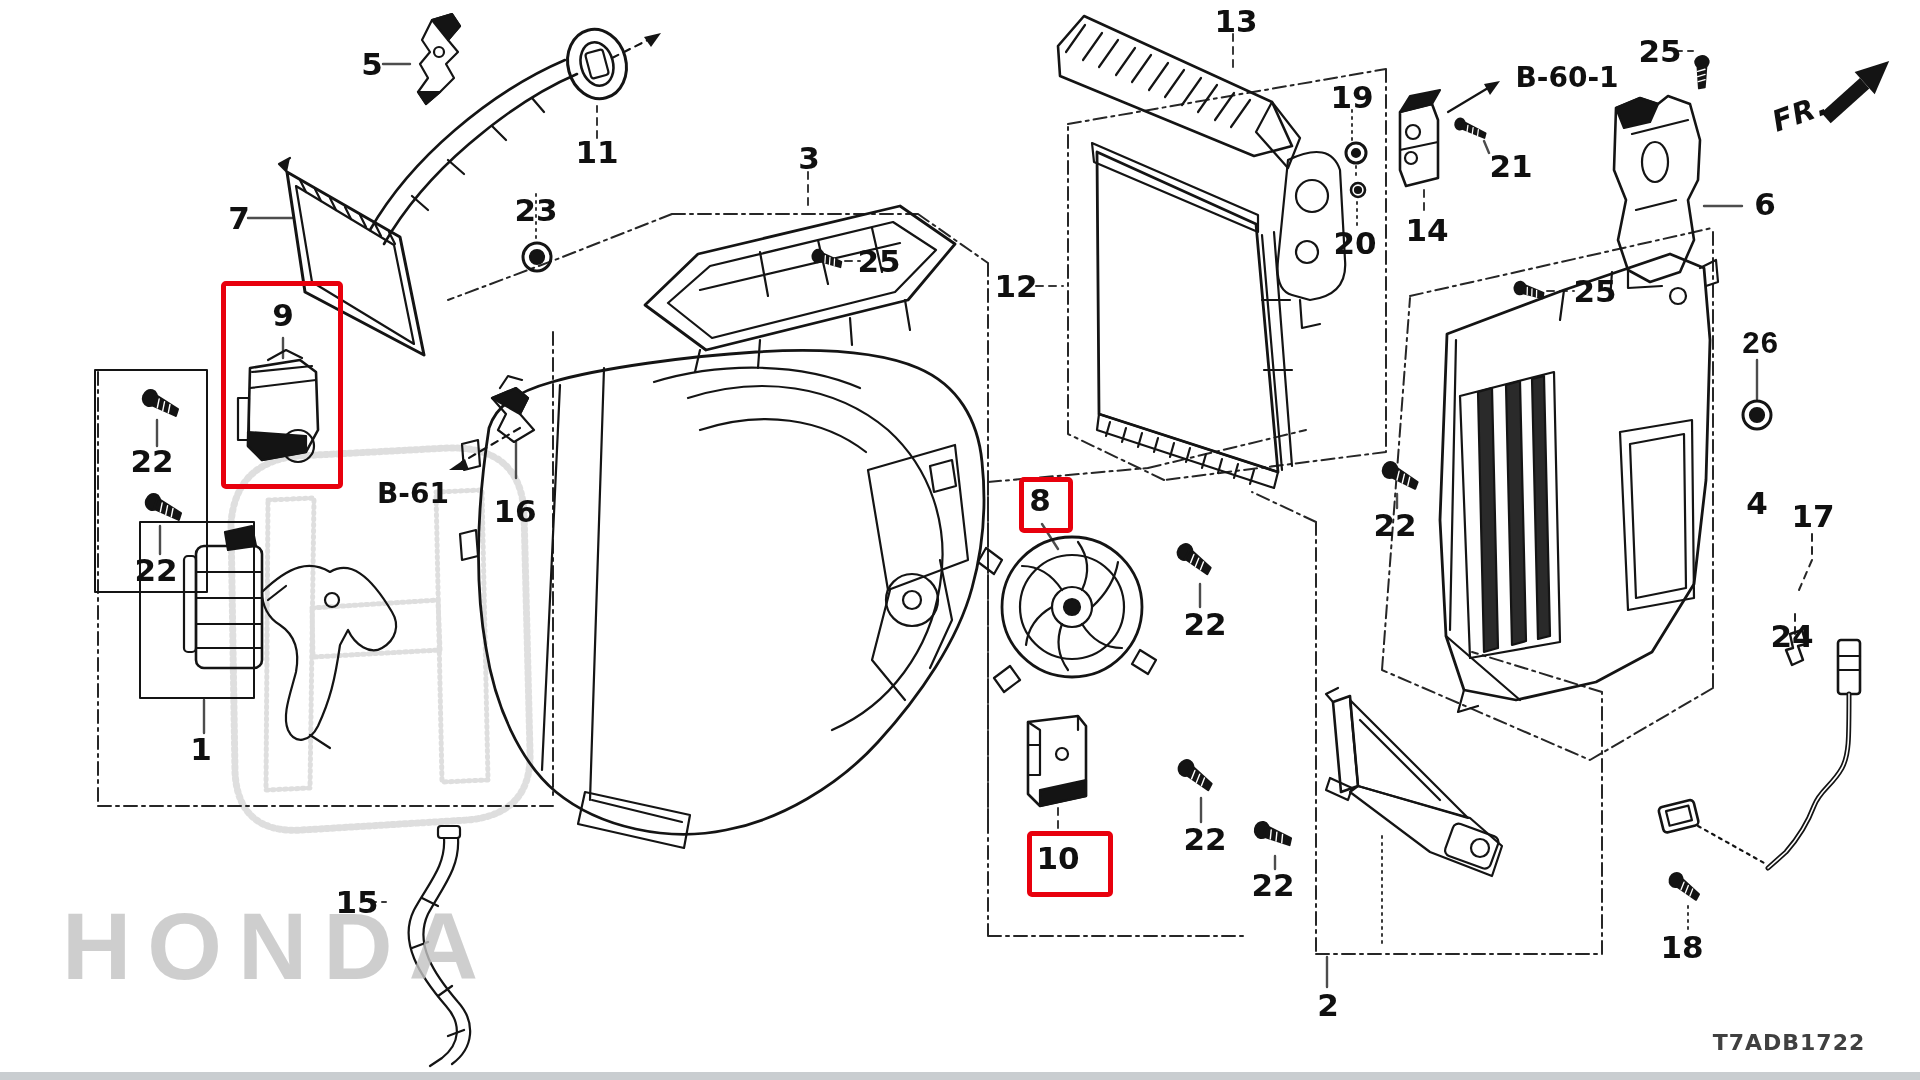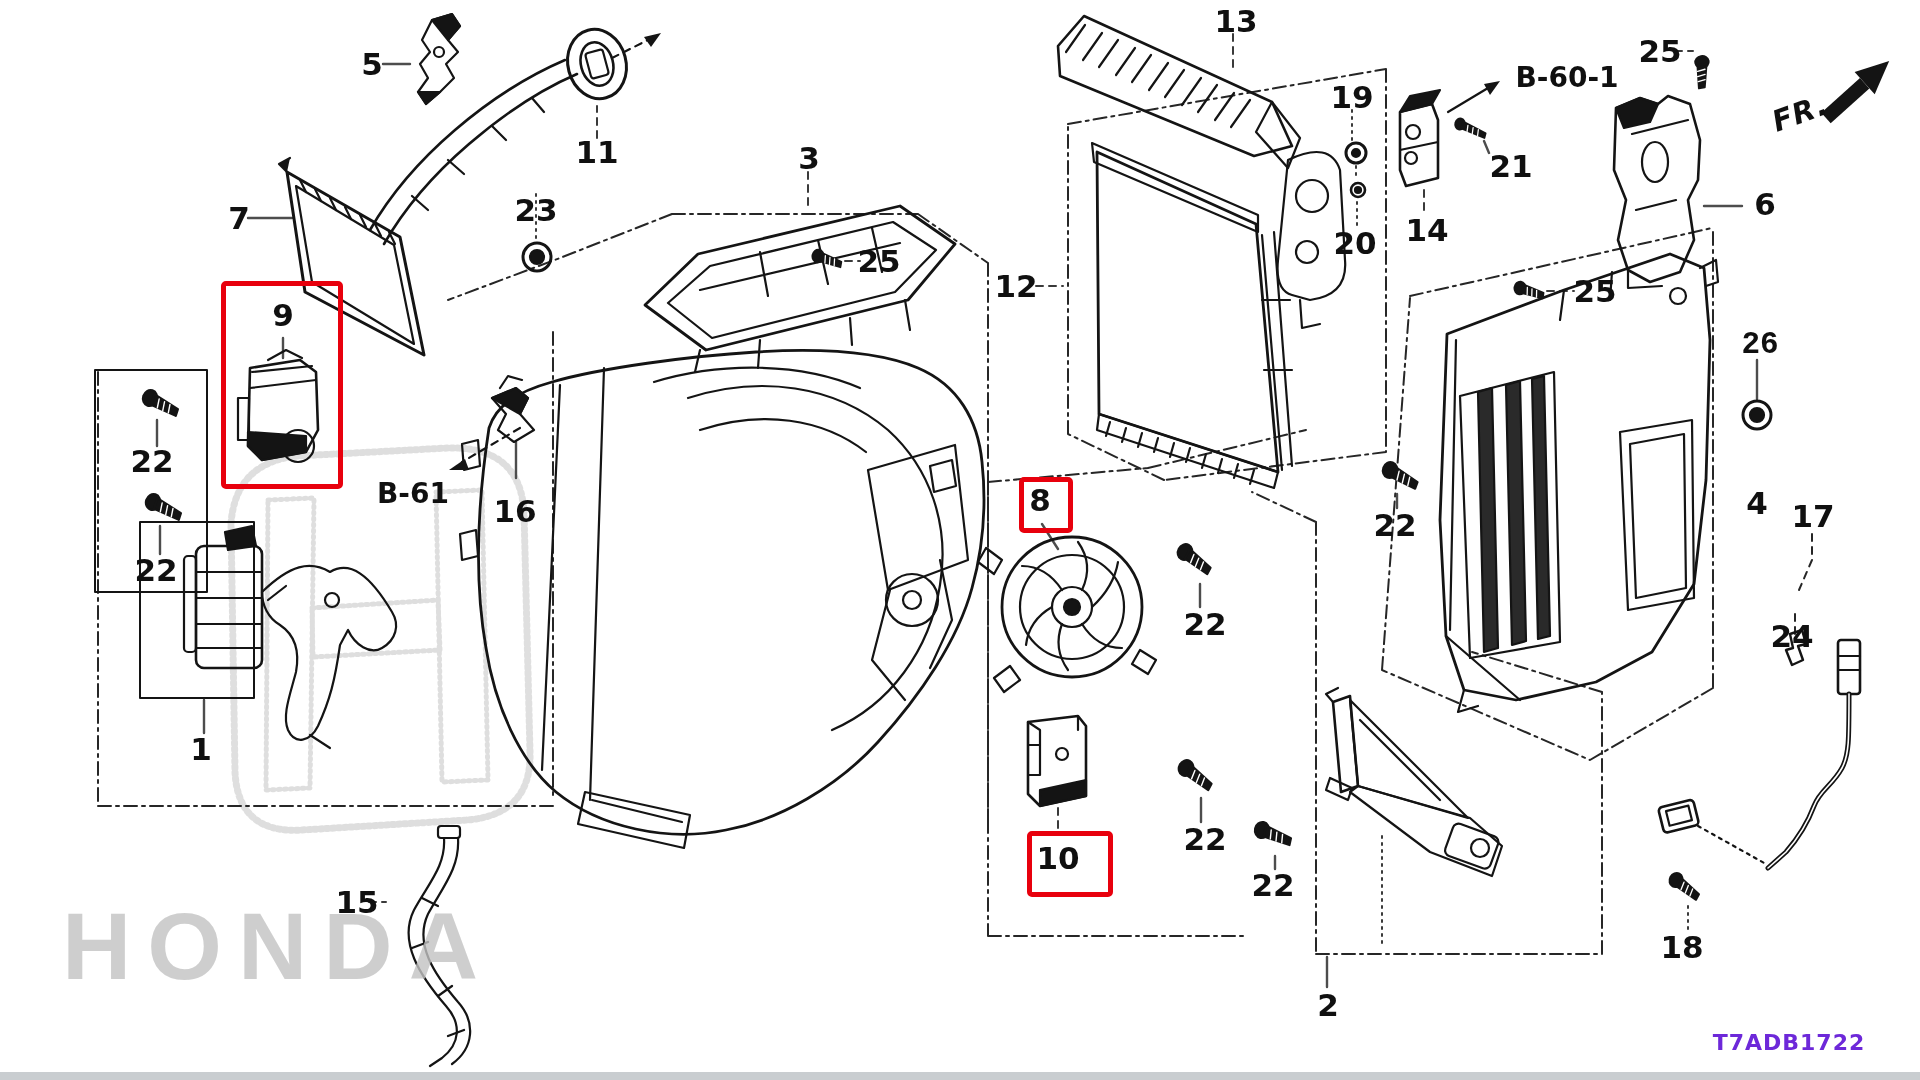--- a/index.html
+++ b/index.html
@@ -4,21 +4,21 @@
 <style>
   html,body{margin:0;padding:0;background:#ffffff;}
   .canvas{position:relative;width:1920px;height:1080px;background:#ffffff;overflow:hidden;
           font-family:"DejaVu Sans",sans-serif;}
   svg{position:absolute;left:0;top:0;}
   .callout{position:absolute;transform:translate(-50%,-50%);
            font:bold 31px "DejaVu Sans",sans-serif;color:#101010;white-space:nowrap;z-index:30;}
   .callout.ref{font-size:28px;letter-spacing:0px;}
   .callout.direction{font-size:29px;font-style:italic;
            transform:translate(-50%,-50%) rotate(-20deg);letter-spacing:1px;}
-  .callout.code{font:bold 22px "DejaVu Sans",sans-serif;letter-spacing:1px;color:#6d28d9;text-align:center;}
+  .callout.code{font:bold 22px "DejaVu Sans",sans-serif;letter-spacing:1px;color:#404040;text-align:center;}
   .hl-box{position:absolute;border:5px solid #e8000d;border-radius:5px;z-index:25;}
   .brand-wm{position:absolute;left:62px;top:892px;
             font:bold 96px "Liberation Sans",sans-serif;letter-spacing:16px;
             color:#c3c3c3;opacity:.8;transform:scaleY(.98);z-index:1;}
   .bottom-bar{position:absolute;left:0;top:1072px;width:1920px;height:8px;background:#c9cdd0;z-index:40;}
 </style>
 </head>
 <body>
 
 <div class="canvas">

